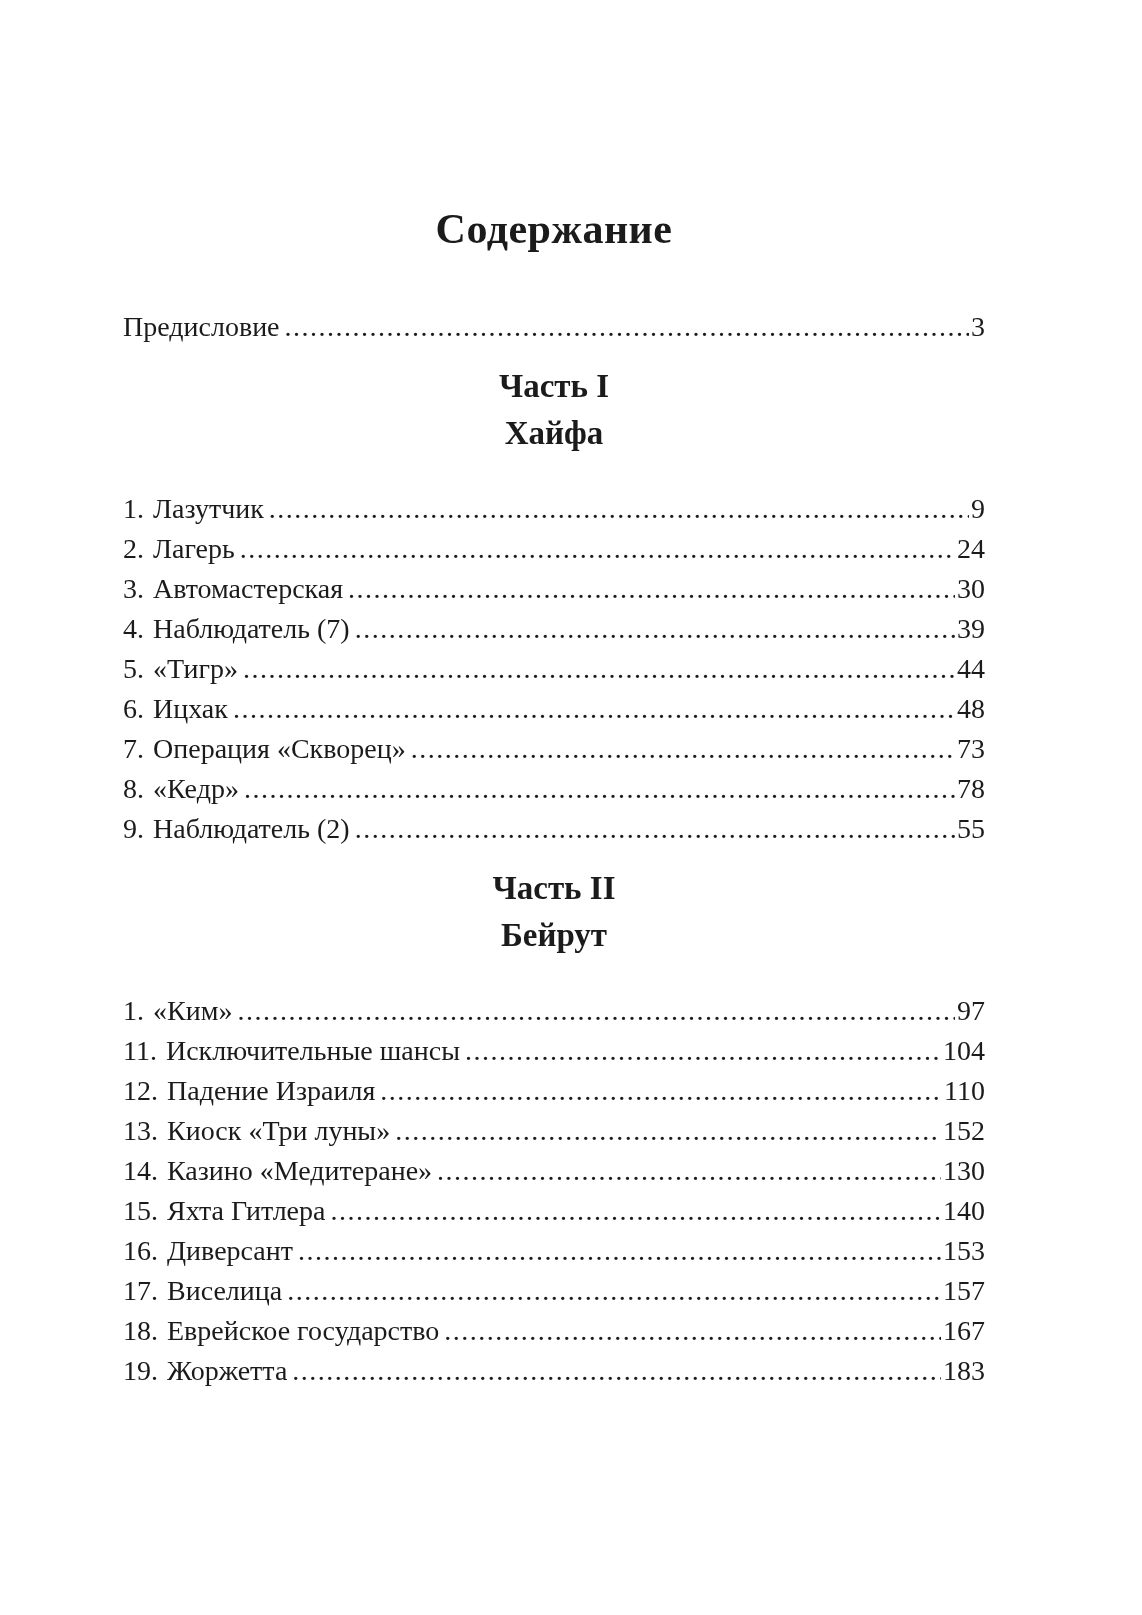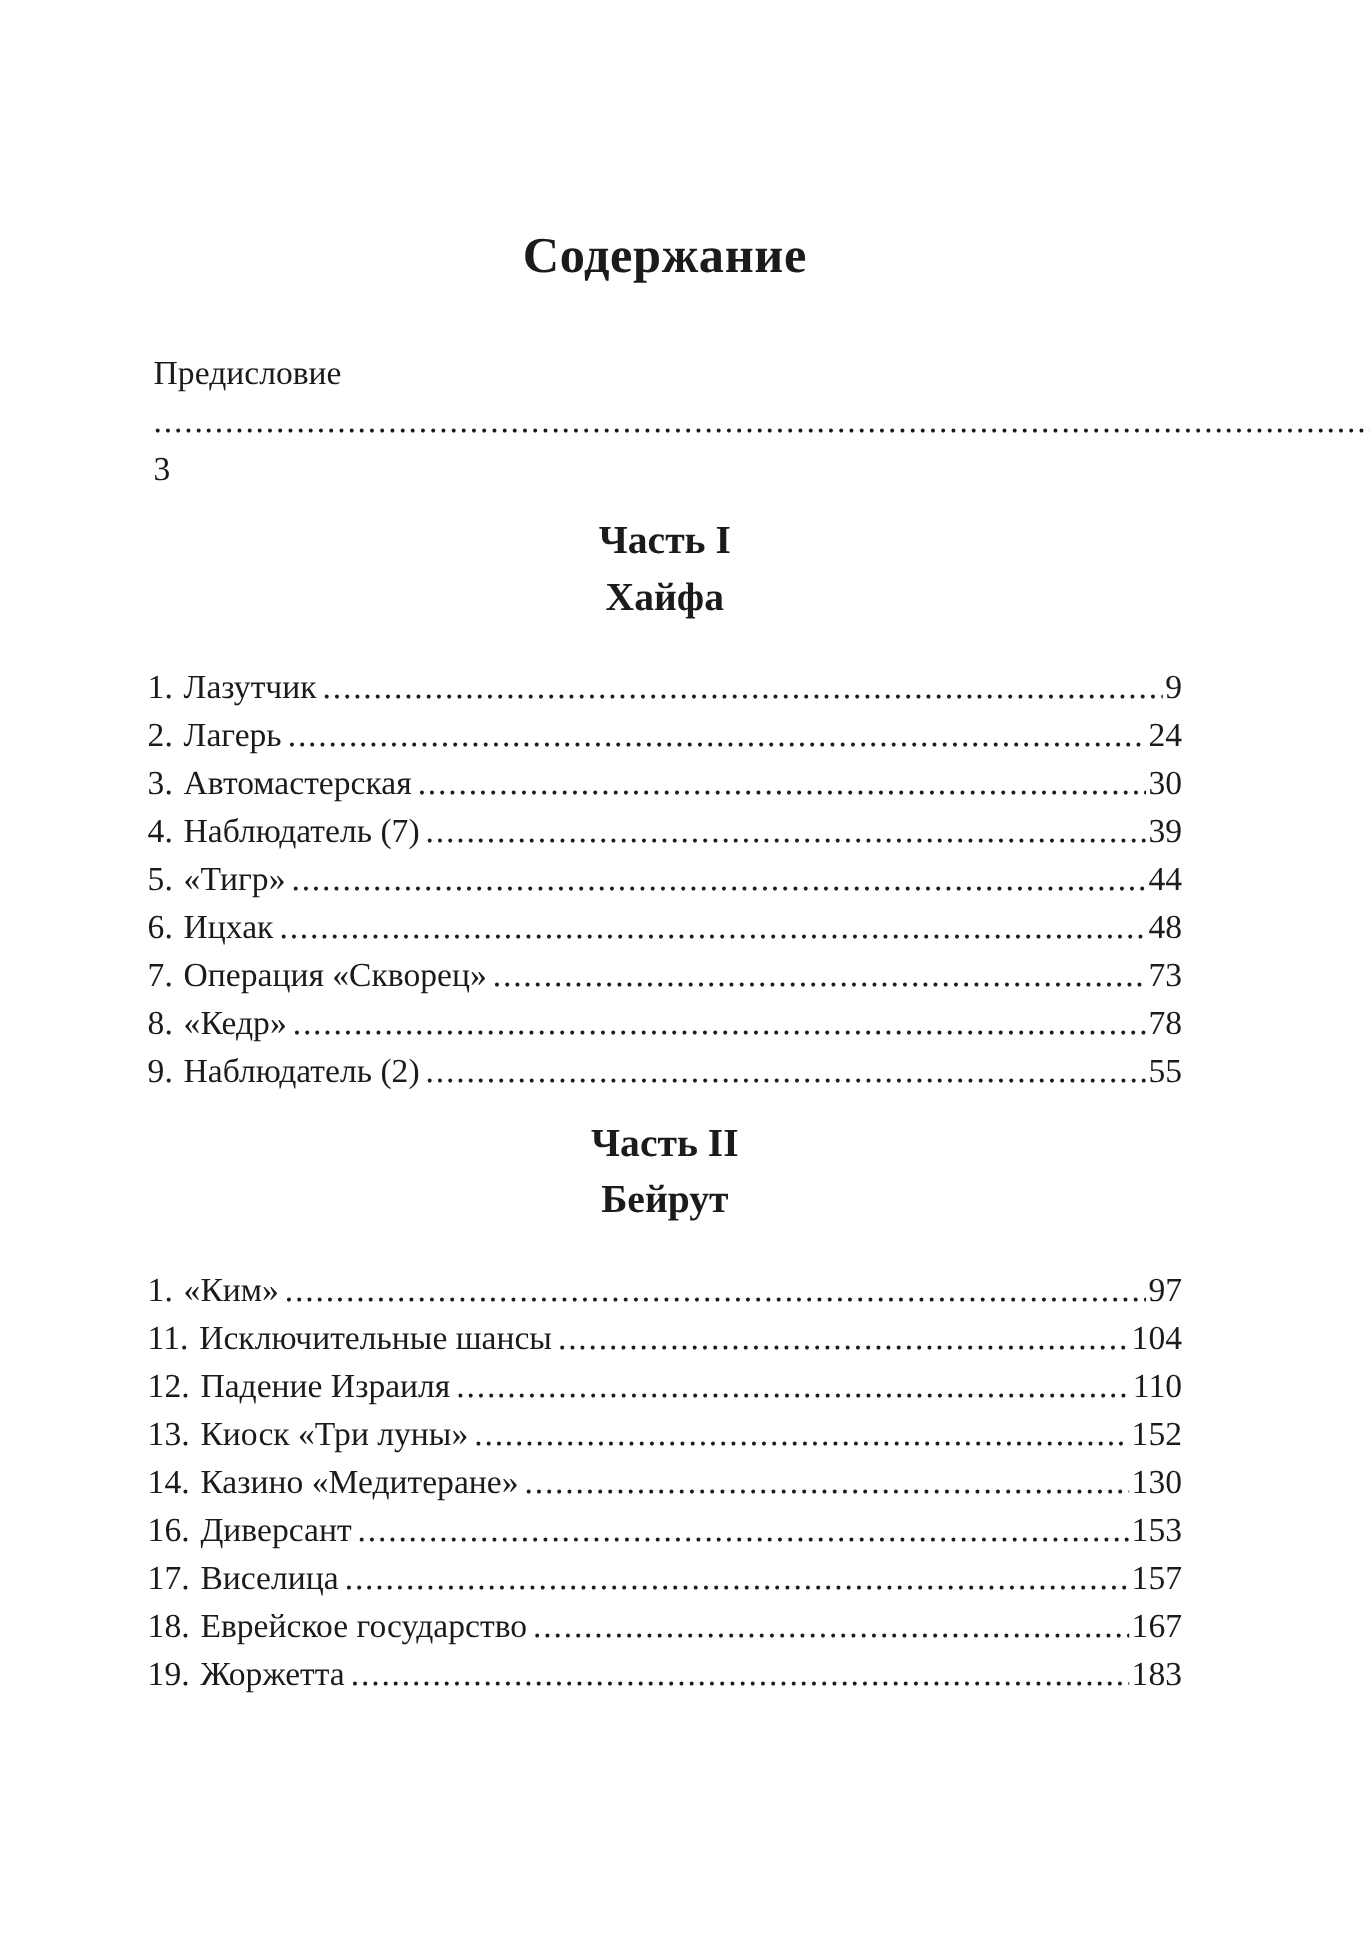--- a/index.html
+++ b/index.html
@@ -10,42 +10,41 @@
     width: 1142px;
     height: 1615px;
     background: #ffffff;
     color: #1b1b1b;
     font-family: "Liberation Serif", serif;
     overflow: hidden;
   }
   .page {
     position: absolute;
     left: 123px;
-    top: 0;
+    top: 15px;
     width: 862px;
   }
   .toc-title {
     margin: 0;
     padding-top: 190px;
     text-align: center;
     font-weight: bold;
     font-size: 42px;
     line-height: 48px;
     letter-spacing: 0.5px;
   }
   .toc-row {
     display: flex;
     align-items: baseline;
     font-size: 28px;
     line-height: 40px;
     white-space: nowrap;
   }
   .preface-row {
     margin-top: 54px;
-    flex-direction: column;
   }
   .entry-num {
     flex: 0 0 auto;
     margin-right: 9px;
   }
   .entry-label {
     flex: 0 0 auto;
   }
   .leader {
     flex: 1 1 auto;
@@ -190,20 +189,26 @@
     <span class="pageno">152</span>
   </div>
 
   <div class="toc-row">
     <span class="entry-num">14.</span>
     <span class="entry-label">Казино «Медитеране»</span>
     <span class="leader"></span>
     <span class="pageno">130</span>
   </div>
 
+  <div class="toc-row">
+    <span class="entry-num">15.</span>
+    <span class="entry-label">Яхта Гитлера</span>
+    <span class="leader"></span>
+    <span class="pageno">140</span>
+  </div>
 
   <div class="toc-row">
     <span class="entry-num">16.</span>
     <span class="entry-label">Диверсант</span>
     <span class="leader"></span>
     <span class="pageno">153</span>
   </div>
 
   <div class="toc-row">
     <span class="entry-num">17.</span>

